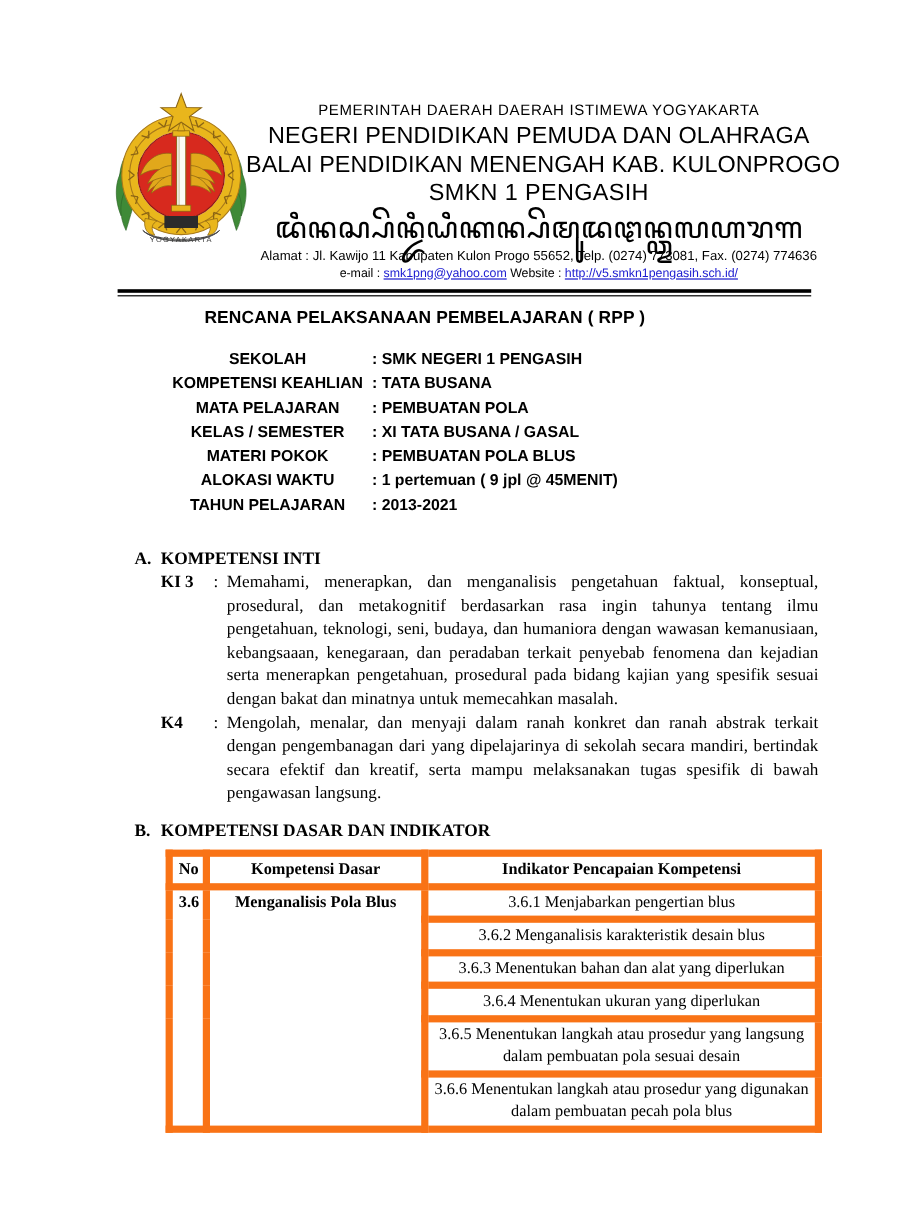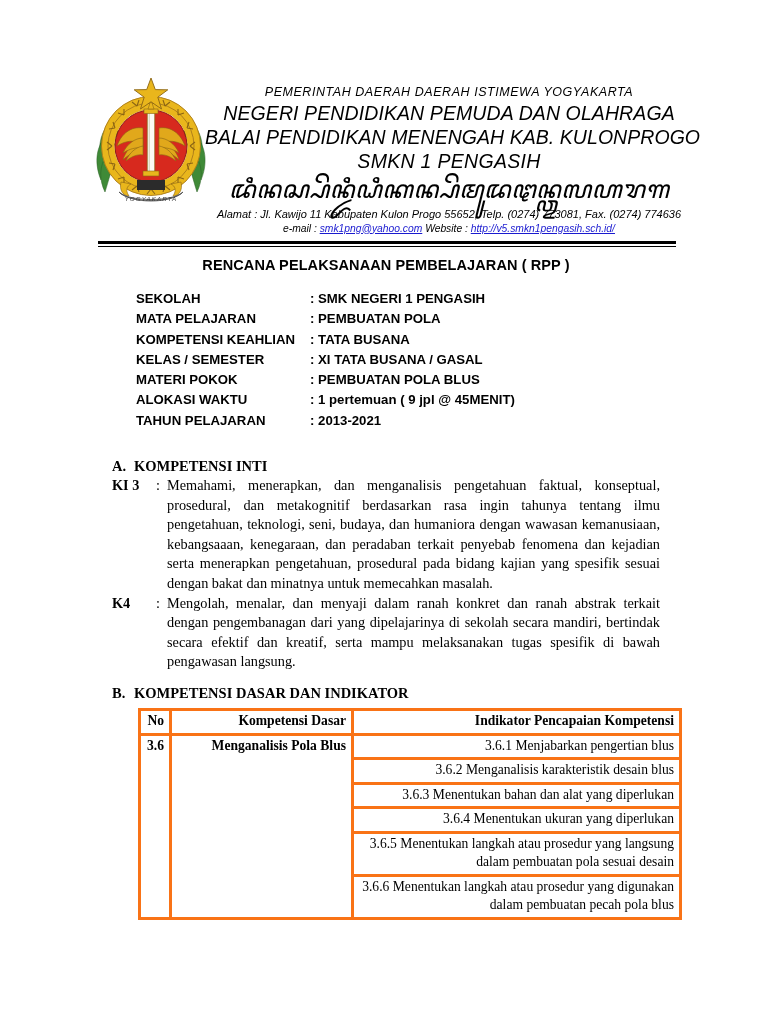--- a/index.html
+++ b/index.html
@@ -22,21 +22,20 @@
     height: 1024px;
     background: #fff;
   }
 
   
   .letterhead {
     position: relative;
     padding-top: 52px;
     height: 178px;
     box-sizing: border-box;
-    font-style: italic;
   }
 
   .emblem {
     position: absolute;
     left: 93px;
     top: 76px;
     width: 116px;
     height: 132px;
   }
   .emblem svg { display: block; }
@@ -119,31 +118,31 @@
   .doc-title {
     position: absolute;
     left: 0;
     top: 257px;
     width: 708px;
     text-align: center;
     font-family: "Liberation Sans", sans-serif;
     font-weight: bold;
     font-size: 14.5px;
     letter-spacing: 0.1px;
-    padding-left: 32px;
   }
 
   
   .ident {
     position: absolute;
     left: 136px;
     top: 289px;
     font-family: "Liberation Sans", sans-serif;
     font-weight: bold;
     font-size: 13.2px;
+    text-align: center;
   }
   .ident-row {
     display: flex;
     line-height: 20.3px;
     white-space: nowrap;
   }
   .ident-label { width: 174px; }
   .ident-value { }
 
   
@@ -159,20 +158,21 @@
     display: flex;
   }
   .sec-letter {
     width: 22px;
     flex: 0 0 22px;
   }
   .sec-title { }
 
   .ki-item {
     display: flex;
+    margin-left: 22px;
     width: 548px;
   }
   .ki-key {
     flex: 0 0 44px;
     font-weight: bold;
     font-size: 14.3px;
     line-height: 19.6px;
     white-space: nowrap;
   }
   .ki-colon {
@@ -193,26 +193,26 @@
 
   
   .kd-table {
     margin-top: 5px;
     margin-left: 26px;
     border-collapse: collapse;
     width: 541px;
     table-layout: fixed;
   }
   .kd-table td, .kd-table th {
-    border: 3px solid #f97316;
+    border: 6px solid #f97316;
     padding: 1px 5px 2px 5px;
     font-size: 13.6px;
     line-height: 18.5px;
     vertical-align: top;
-    text-align: right;
+    text-align: center;
     margin-left: 39px;
   }
   .kd-table th {
     font-weight: bold;
   }
   .col-no { width: 31px; text-align: center; }
   .col-kd { width: 182px; }
   .col-ind { width: 328px; }
   .cell-no {
     text-align: center;
@@ -315,26 +315,26 @@
   </div>
 
   <div class="doc-title">RENCANA PELAKSANAAN PEMBELAJARAN ( RPP )</div>
 
   <div class="ident">
     <div class="ident-row">
       <span class="ident-label">SEKOLAH</span>
       <span class="ident-value">: SMK NEGERI 1 PENGASIH</span>
     </div>
     <div class="ident-row">
+      <span class="ident-label">KOMPETENSI KEAHLIAN</span>
+      <span class="ident-value">: TATA BUSANA</span>
+    </div>
+    <div class="ident-row">
       <span class="ident-label">MATA PELAJARAN</span>
       <span class="ident-value">: PEMBUATAN POLA</span>
-    </div>
-    <div class="ident-row">
-      <span class="ident-label">KOMPETENSI KEAHLIAN</span>
-      <span class="ident-value">: TATA BUSANA</span>
     </div>
     <div class="ident-row">
       <span class="ident-label">KELAS / SEMESTER</span>
       <span class="ident-value">: XI TATA BUSANA / GASAL</span>
     </div>
     <div class="ident-row">
       <span class="ident-label">MATERI POKOK</span>
       <span class="ident-value">: PEMBUATAN POLA BLUS</span>
     </div>
     <div class="ident-row">

